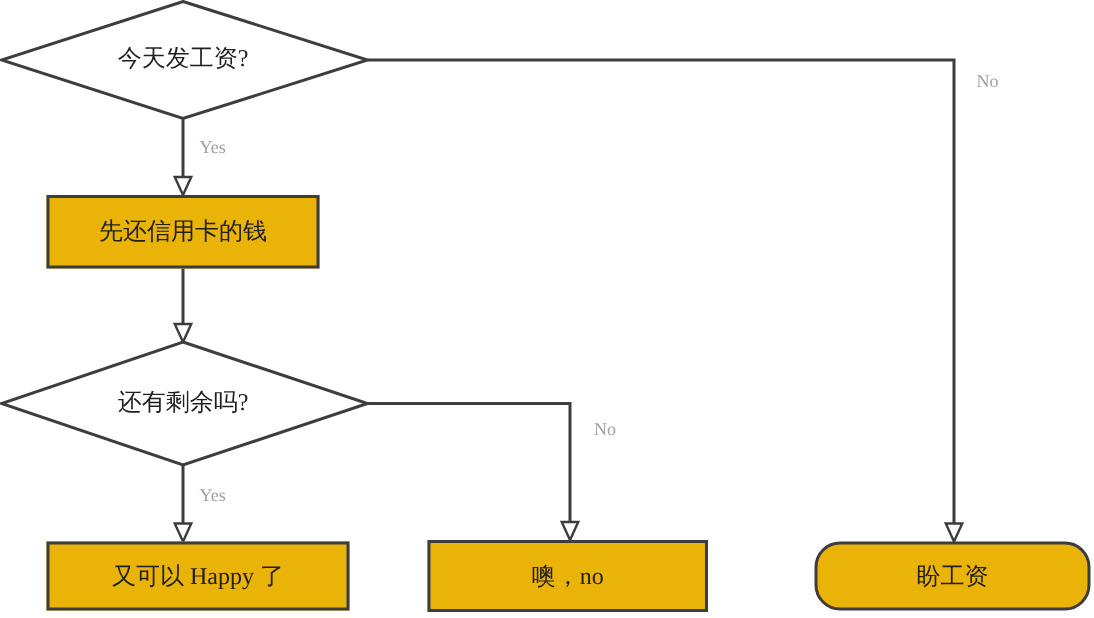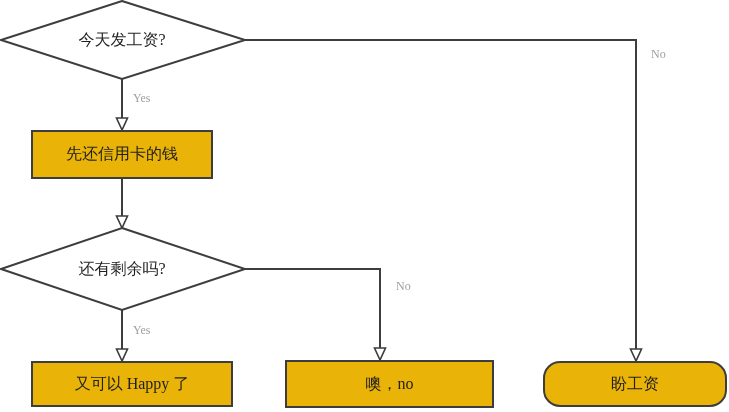--- a/index.html
+++ b/index.html
@@ -91,21 +91,21 @@
   </svg>
 
   <div class="node-label" style="left:22px; top:28px; width:200px; height:24px;">今天发工资?</div>
 
   <div class="node-label" style="left:22px; top:257px; width:200px; height:24px;">还有剩余吗?</div>
 
   <div class="process-box" style="left:31px; top:130px; width:182px; height:49px;">先还信用卡的钱</div>
 
   <div class="process-box" style="left:31px; top:361px; width:202px; height:46px;">又可以 Happy 了</div>
 
-  <div class="process-box" style="left:285px; top:360px; width:209px; height:48px;">噢，no</div>
+  <div class="process-box" style="left:285px; top:360px; width:187px; height:48px;">噢，no</div>
 
   <div class="process-box" style="left:543px; top:361px; width:184px; height:46px;border-radius:17px;">盼工资</div>
 
   <div class="edge-label" style="left:133px; top:91px;">Yes</div>
 
   <div class="edge-label" style="left:651px; top:47px;">No</div>
 
   <div class="edge-label" style="left:133px; top:323px;">Yes</div>
 
   <div class="edge-label" style="left:396px; top:279px;">No</div>

